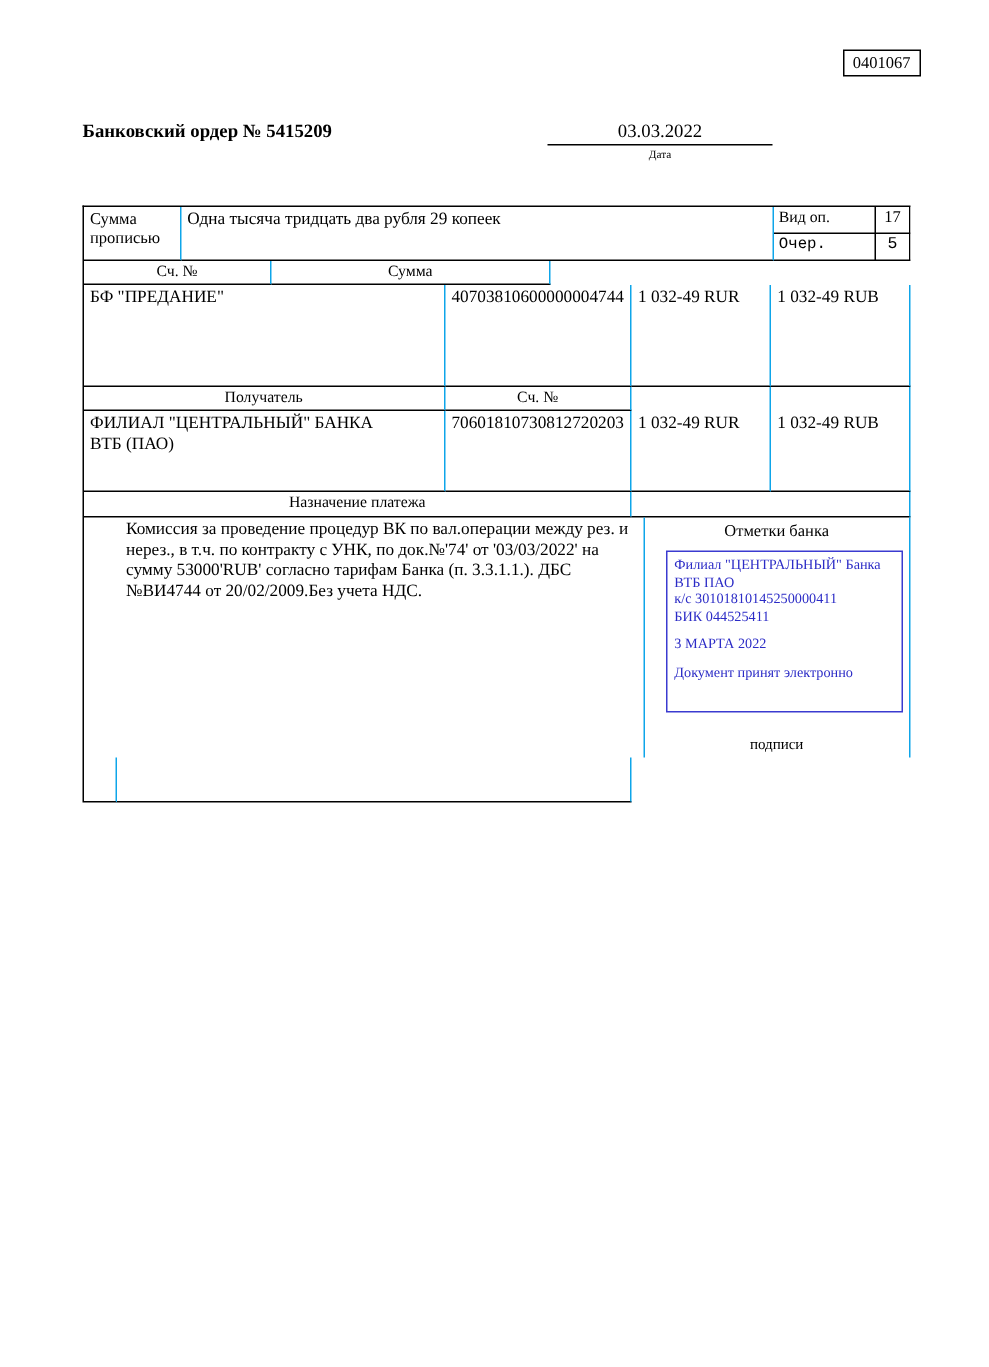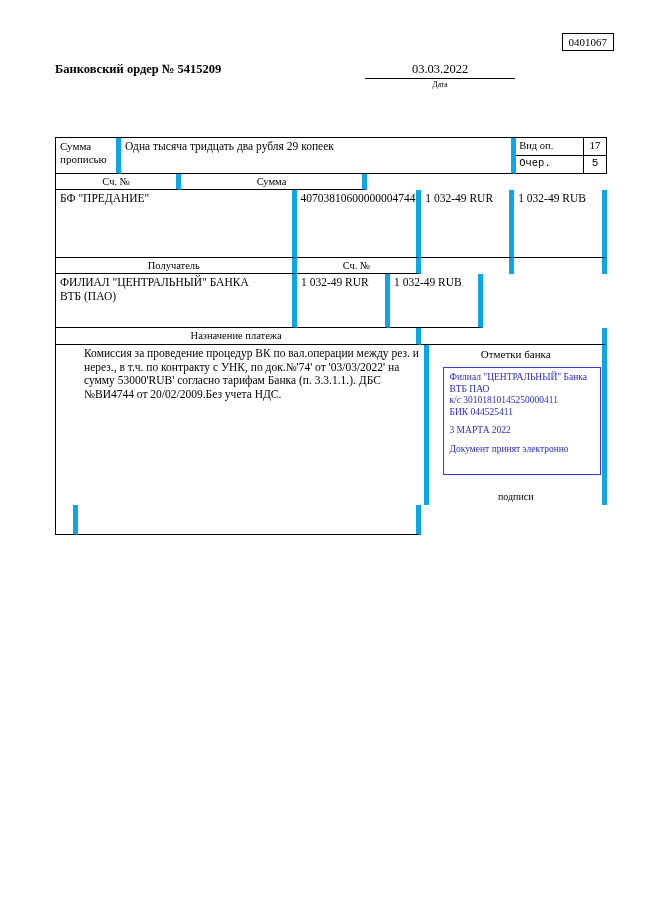--- a/index.html
+++ b/index.html
@@ -32,21 +32,21 @@
     padding: 2px 6px 1px 6px;
     font-size: 11px;
     line-height: 13px;
     font-family: "Liberation Serif", serif;
   }
 
   
   .title-row {
     position: absolute;
     left: 55px;
-    top: 62px;
+    top: 80px;
     width: 552px;
     height: 26px;
   }
   .doc-title {
     position: absolute;
     left: 0;
     top: 0;
     font-size: 12.5px;
     font-weight: bold;
     white-space: nowrap;
@@ -78,21 +78,21 @@
     width: 552px;
     border-left: 1px solid #000;
     border-top: 1px solid #000;
     box-sizing: border-box;
   }
   .row {
     display: flex;
     box-sizing: border-box;
   }
   .cell {
-    border-right: 5px solid #0ea5e9;
+    border-right: 1px solid #0ea5e9;
     border-bottom: 1px solid #000;
     box-sizing: border-box;
     padding: 2px 4px;
     font-size: 11.5px;
     line-height: 13.5px;
     position: relative;
     overflow: hidden;
   }
   .cell.nb { border-bottom: none; }
   .center { text-align: center; }
@@ -237,20 +237,21 @@
       <div class="cell c-h-acc center small">Сч. №</div>
       <div class="cell c-sum1 nb"></div>
       <div class="cell c-sum2 nb"></div>
     </div>
 
     <div class="row r5">
       <div class="cell c-payer">
         <div>ФИЛИАЛ "ЦЕНТРАЛЬНЫЙ" БАНКА</div>
         <div>ВТБ (ПАО)</div>
       </div>
+      <div class="cell c-payer-acc center">70601810730812720203</div>
       <div class="cell c-sum1">1 032-49  RUR</div>
       <div class="cell c-sum2">1 032-49  RUB</div>
     </div>
 
     <div class="row r6">
       <div class="cell c-purpose-head center small">Назначение платежа</div>
       <div class="cell c-blank"></div>
     </div>
 
     <div class="row r7">

